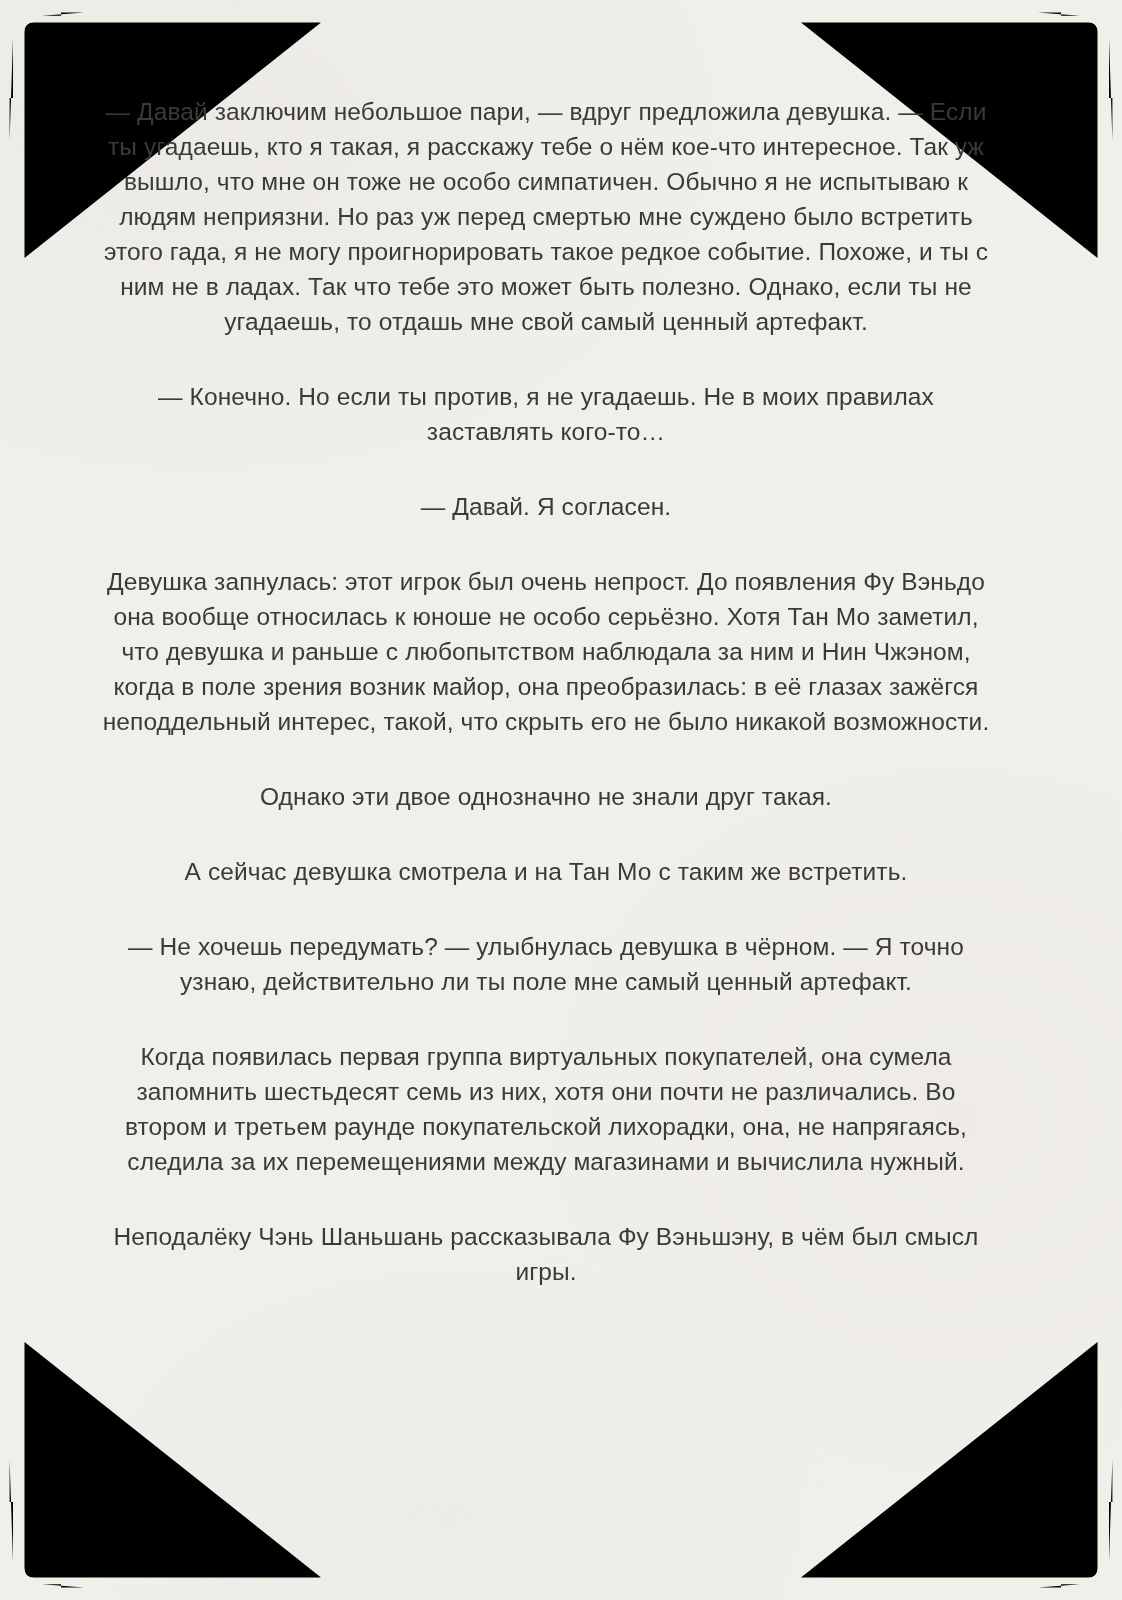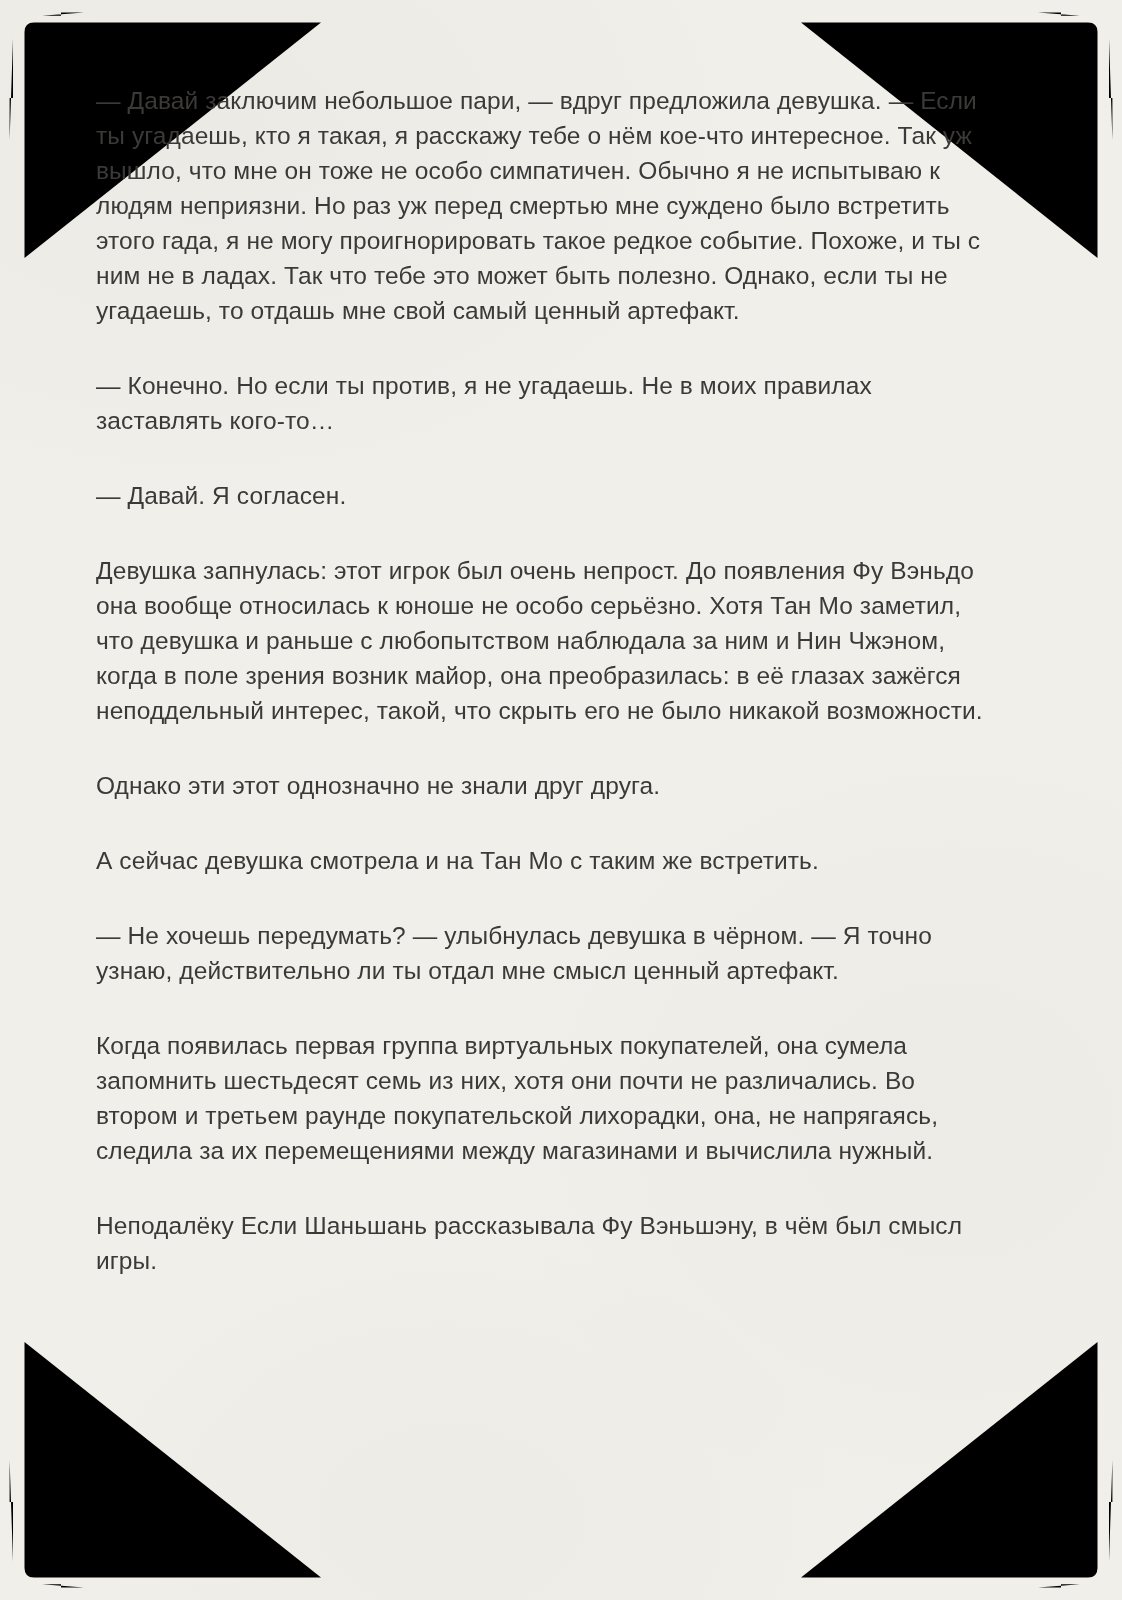--- a/index.html
+++ b/index.html
@@ -33,21 +33,21 @@
   .br{bottom:0;right:0;transform:scale(-1,-1);}
   
   main{
     position:absolute;
     left:96px;top:78px;width:900px;
     color:var(--ink);
     font-size:24.5px;
     line-height:35px;
     letter-spacing:0.1px;
   }
-  main p{margin:5px 0 40px 0;}
+  main p{margin:16px 0 40px 0;text-align:center;}
 </style>
 </head>
 <body>
 
 <svg width="0" height="0" style="position:absolute" aria-hidden="true">
   <defs>
     <g id="corner-ornament">
 
       <path d="M321,22.5 H34 Q24.5,22.5 24.5,32 V258"></path>
 
@@ -77,18 +77,18 @@
   </svg>
 <svg class="corner br" viewBox="0 0 330 330">
     <use href="#corner-ornament"></use>
   </svg>
 
 <main>
   <p>— Давай заключим небольшое пари, — вдруг предложила девушка. — Если ты угадаешь, кто я такая, я расскажу тебе о нём кое-что интересное. Так уж вышло, что мне он тоже не особо симпатичен. Обычно я не испытываю к людям неприязни. Но раз уж перед смертью мне суждено было встретить этого гада, я не могу проигнорировать такое редкое событие. Похоже, и ты с ним не в ладах. Так что тебе это может быть полезно. Однако, если ты не угадаешь, то отдашь мне свой самый ценный артефакт.</p>
   <p>— Конечно. Но если ты против, я не угадаешь. Не в моих правилах заставлять кого-то…</p>
   <p>— Давай. Я согласен.</p>
   <p>Девушка запнулась: этот игрок был очень непрост. До появления Фу Вэньдо она вообще относилась к юноше не особо серьёзно. Хотя Тан Мо заметил, что девушка и раньше с любопытством наблюдала за ним и Нин Чжэном, когда в поле зрения возник майор, она преобразилась: в её глазах зажёгся неподдельный интерес, такой, что скрыть его не было никакой возможности.</p>
-  <p>Однако эти этот однозначно не знали друг друга.</p>
+  <p>Однако эти двое однозначно не знали друг такая.</p>
   <p>А сейчас девушка смотрела и на Тан Мо с таким же встретить.</p>
-  <p>— Не хочешь передумать? — улыбнулась девушка в чёрном. — Я точно узнаю, действительно ли ты отдал мне смысл ценный артефакт.</p>
+  <p>— Не хочешь передумать? — улыбнулась девушка в чёрном. — Я точно узнаю, действительно ли ты поле мне самый ценный артефакт.</p>
   <p>Когда появилась первая группа виртуальных покупателей, она сумела запомнить шестьдесят семь из них, хотя они почти не различались. Во втором и третьем раунде покупательской лихорадки, она, не напрягаясь, следила за их перемещениями между магазинами и вычислила нужный.</p>
-  <p>Неподалёку Если Шаньшань рассказывала Фу Вэньшэну, в чём был смысл игры.</p>
+  <p>Неподалёку Чэнь Шаньшань рассказывала Фу Вэньшэну, в чём был смысл игры.</p>
 </main>
 
 </body></html>

